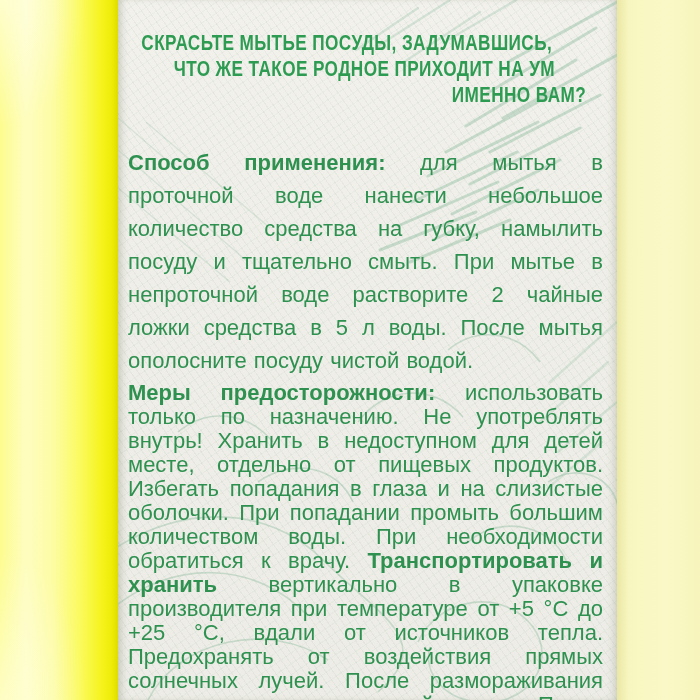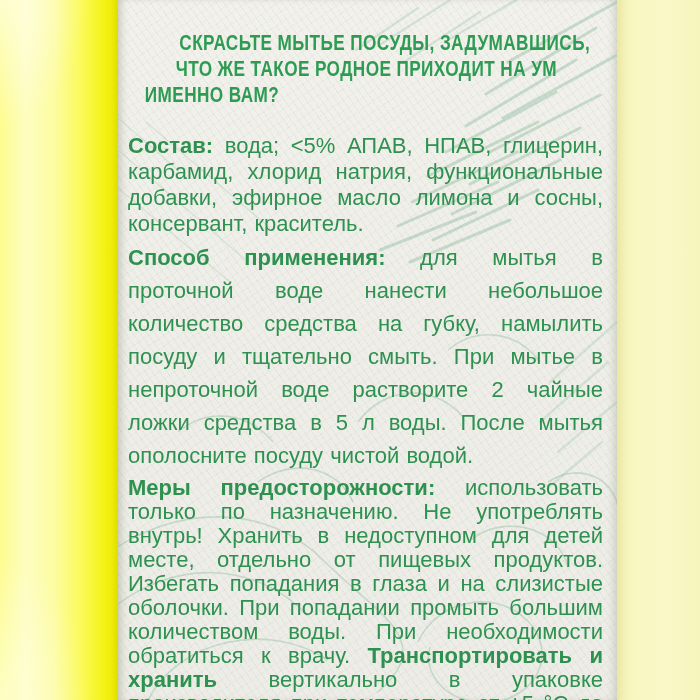--- a/index.html
+++ b/index.html
@@ -39,22 +39,22 @@
     background-image:
       repeating-linear-gradient(55deg,  rgba(110,165,130,0.085) 0 1px, transparent 1px 6px),
       repeating-linear-gradient(-35deg, rgba(110,165,130,0.06)  0 1px, transparent 1px 9px);
   }
   .content {
     position: absolute; left: 10px; right: 14px; top: 30px;
     color: #2e9150;
   }
   
   .tagline {
-    display: flex; flex-direction: column; align-items: flex-start;
-    margin-bottom: 25px;
+    display: flex; flex-direction: column; align-items: flex-end;
+    margin-bottom: 38px;
     color: #2d9c52;
   }
   .tagline-line {
     white-space: nowrap;
     transform: scaleX(0.80);
     transform-origin: 50% 50%;
     font-size: 21.5px;
     font-weight: 700;
     line-height: 26px;
     letter-spacing: 0.5px;
@@ -139,21 +139,20 @@
     <div class="hatch"></div>
 
     <div class="content">
 
       <div class="tagline">
         <div class="tagline-line">СКРАСЬТЕ МЫТЬЕ ПОСУДЫ, ЗАДУМАВШИСЬ,</div>
         <div class="tagline-line">ЧТО ЖЕ ТАКОЕ РОДНОЕ ПРИХОДИТ НА УМ</div>
         <div class="tagline-line">ИМЕННО ВАМ?</div>
       </div>
 
-      <p class="para para-composition"><span class="lead">Состав:</span><span> вода; &lt;5% АПАВ, НПАВ, глицерин, карбамид, хлорид натрия, функциональные добавки, эфирное масло лимона и сосны, кон­сервант, краситель.</span></p>
 
       <p class="para para-usage"><span class="lead">Способ применения:</span><span> для мытья в проточной воде нанести небольшое количество средства на губку, намылить посуду и тщательно смыть. При мытье в непроточной воде растворите 2 чайные ложки средства в 5 л воды. После мытья ополосните посуду чистой водой.</span></p>
 
       <p class="para para-precautions"><span class="lead">Меры предосторожности:</span><span> использовать толь­ко по назначению. Не употреблять внутрь! Хранить в недоступном для детей месте, отдельно от пищевых продуктов. Избегать попадания в глаза и на слизистые оболочки. При попадании промыть большим коли­чеством воды. При необходимости обратиться к врачу. </span><span class="lead">Транспортировать и хранить</span><span> верти­кально в упаковке производителя при темпе­ратуре от +5 °С до +25 °С, вдали от источников тепла. Предохранять от воздействия прямых солнечных лучей. После размораживания сох­раняет свои свойства. Перед применением</span></p>
 
     </div>
   </div>
 
   <div class="bottle-right"></div>
 

